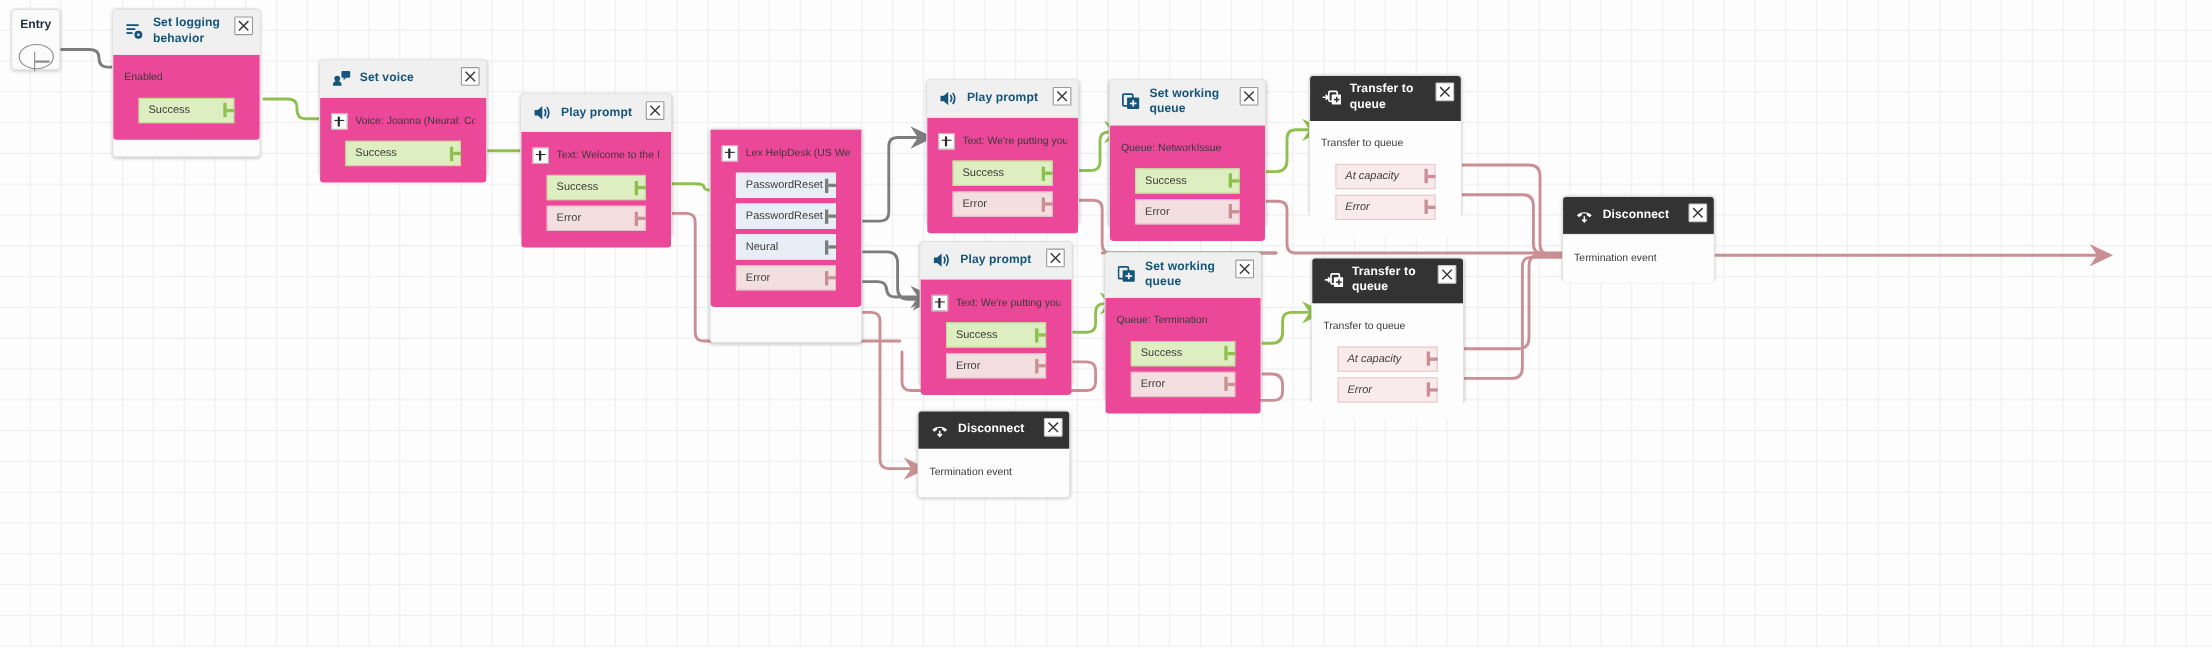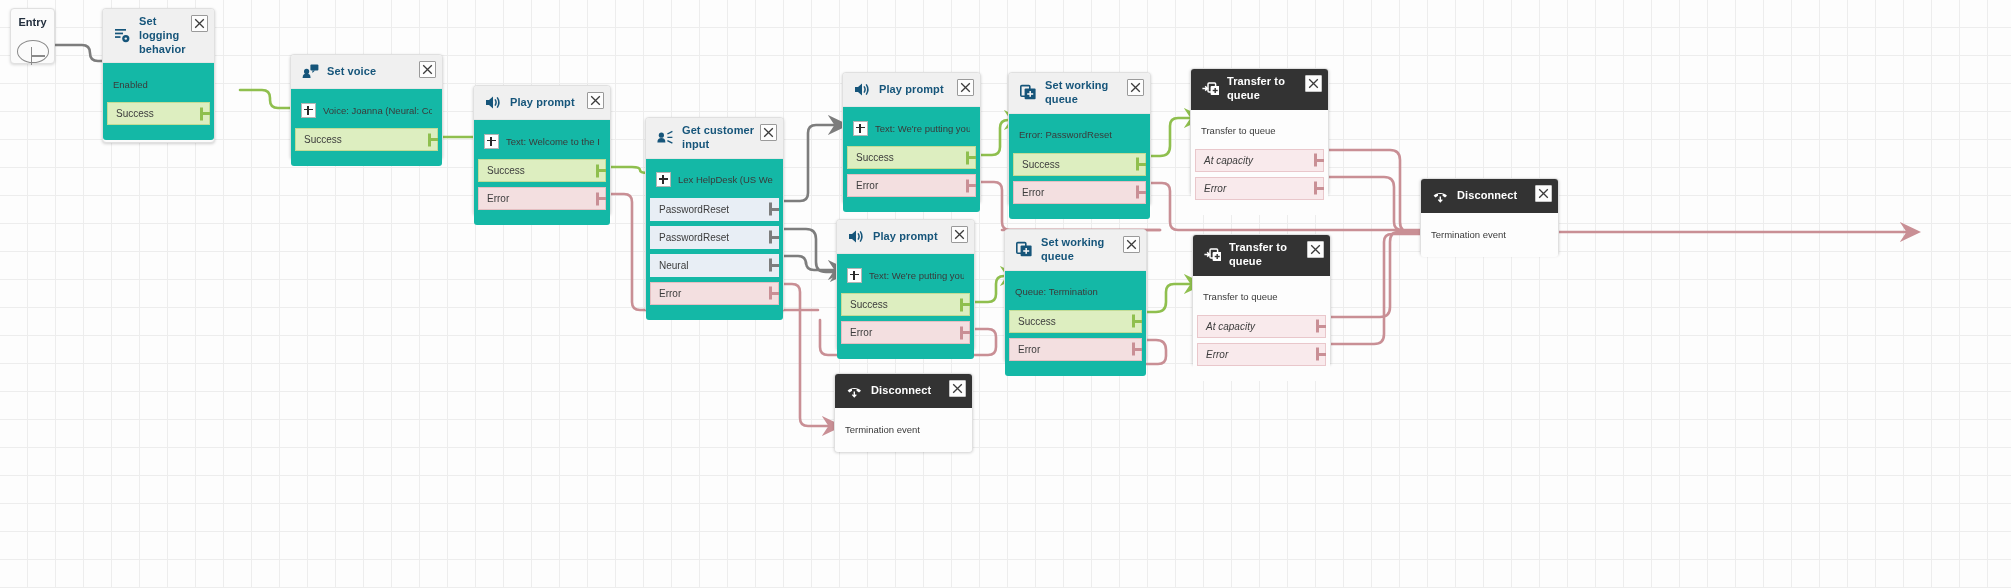--- a/index.html
+++ b/index.html
@@ -70,21 +70,21 @@
     border:1px solid #9a9a9a;
     background:#fdfdfd;
     border-radius:1px;
     display:flex;align-items:center;justify-content:center;
     cursor:pointer;
   }
   .node.dark .close-btn{background:#fdfdfd;border-color:#c8c8c8;}
   .close-btn svg{display:block;}
   .node-body{
     padding:8px 0 10px 0;
-    background:#14b8a6;
+    background:#ec4899;
     border-radius:0 0 3px 3px;
   }
   .node.dark .node-body{background:#fdfdfd;}
   .param{
     display:flex;
     align-items:center;
     padding:4px 10px 4px 10px;
     font-size:9.5px;
     color:#3a3a3a;
     min-height:18px;
@@ -99,21 +99,21 @@
   .plus:before,.plus:after{
     content:"";position:absolute;background:#2a2a2a;
   }
   .plus:before{left:2px;right:2px;top:5px;height:1.6px;}
   .plus:after{top:2px;bottom:2px;left:5px;width:1.6px;}
   .param-text{white-space:nowrap;overflow:hidden;text-overflow:clip;}
 
   
   .port{
     position:relative;
-    margin:5px 4px;
+    margin:5px 23px;
     padding:5px 8px;
     font-size:10px;
     color:#3c3c3c;
     border:1px solid transparent;
     box-sizing:border-box;
     min-height:21px;
     line-height:11px;
   }
   .port.success{background:#ddeec0;border-color:#c2dc96;}
   .port.error{background:#f3dfe0;border-color:#e4bfc2;}
@@ -241,21 +241,21 @@
 
       <path d="M1002,230 L1160,230" stroke="#c98f95"></path>
     </g>
   </svg>
 
   <div class="entry-node" style="left:10px;top:8px;width:45px;height:56px;">
     <span class="entry-label">Entry</span>
     <span class="entry-circle"></span>
   </div>
 
-  <div class="node" style="left:102px;top:8px;width:113px;height:135px;">
+  <div class="node" style="left:102px;top:8px;width:135px;height:135px;">
     <div class="node-head">
       <span class="node-icon">
         <svg width="17" height="17" viewBox="0 0 17 17">
           <rect x="1" y="2" width="11" height="1.7" fill="currentColor"></rect>
           <rect x="1" y="5.6" width="8" height="1.7" fill="currentColor"></rect>
           <rect x="1" y="9.2" width="5.5" height="1.7" fill="currentColor"></rect>
           <circle cx="11.8" cy="11.6" r="3.6" fill="currentColor"></circle>
           <circle cx="11.8" cy="11.6" r="1.2" fill="#f0f0f0"></circle>
         </svg>
       </span>
@@ -332,35 +332,20 @@
         <span class="nub"></span>
       </div>
       <div class="port error">
         <span>Error</span>
         <span class="nub"></span>
       </div>
     </div>
   </div>
 
   <div class="node" style="left:645px;top:117px;width:139px;height:195px;">
-    <div class="node-head">
-      <span class="node-icon">
-        <svg width="17" height="17" viewBox="0 0 17 17">
-          <circle cx="4.4" cy="6.2" r="2.6" fill="currentColor"></circle>
-          <path d="M0.4,13.4 C0.4,10.2 2,9 4.4,9 C6.8,9 8.4,10.2 8.4,13.4 Z" fill="currentColor"></path>
-          <path d="M10.4,5 L15.4,2.4 M10.4,8.4 L15.4,8.4 M10.4,11.6 L15.4,14.2" stroke="currentColor" stroke-width="1.4" fill="none"></path>
-        </svg>
-      </span>
-      <span class="node-title">Get customer input</span>
-      <span class="close-btn">
-        <svg width="11" height="11" viewBox="0 0 11 11">
-            <path d="M1.2,1.2 L9.8,9.8 M9.8,1.2 L1.2,9.8" stroke="#3a3a3a" stroke-width="1.3"></path>
-          </svg>
-      </span>
-    </div>
     <div class="node-body">
       <div class="param">
         <span class="plus"></span>
         <span class="param-text">Lex HelpDesk (US West: O...</span>
       </div>
       <div class="port neutral">
         <span>PasswordReset</span>
         <span class="nub"></span>
       </div>
       <div class="port neutral">
@@ -422,21 +407,21 @@
       </span>
       <span class="node-title">Set working queue</span>
       <span class="close-btn">
         <svg width="11" height="11" viewBox="0 0 11 11">
             <path d="M1.2,1.2 L9.8,9.8 M9.8,1.2 L1.2,9.8" stroke="#3a3a3a" stroke-width="1.3"></path>
           </svg>
       </span>
     </div>
     <div class="node-body">
       <div class="param">
-        <span class="param-text">Error: PasswordReset</span>
+        <span class="param-text">Queue: NetworkIssue</span>
       </div>
       <div class="port success">
         <span>Success</span>
         <span class="nub"></span>
       </div>
       <div class="port error">
         <span>Error</span>
         <span class="nub"></span>
       </div>
     </div>

